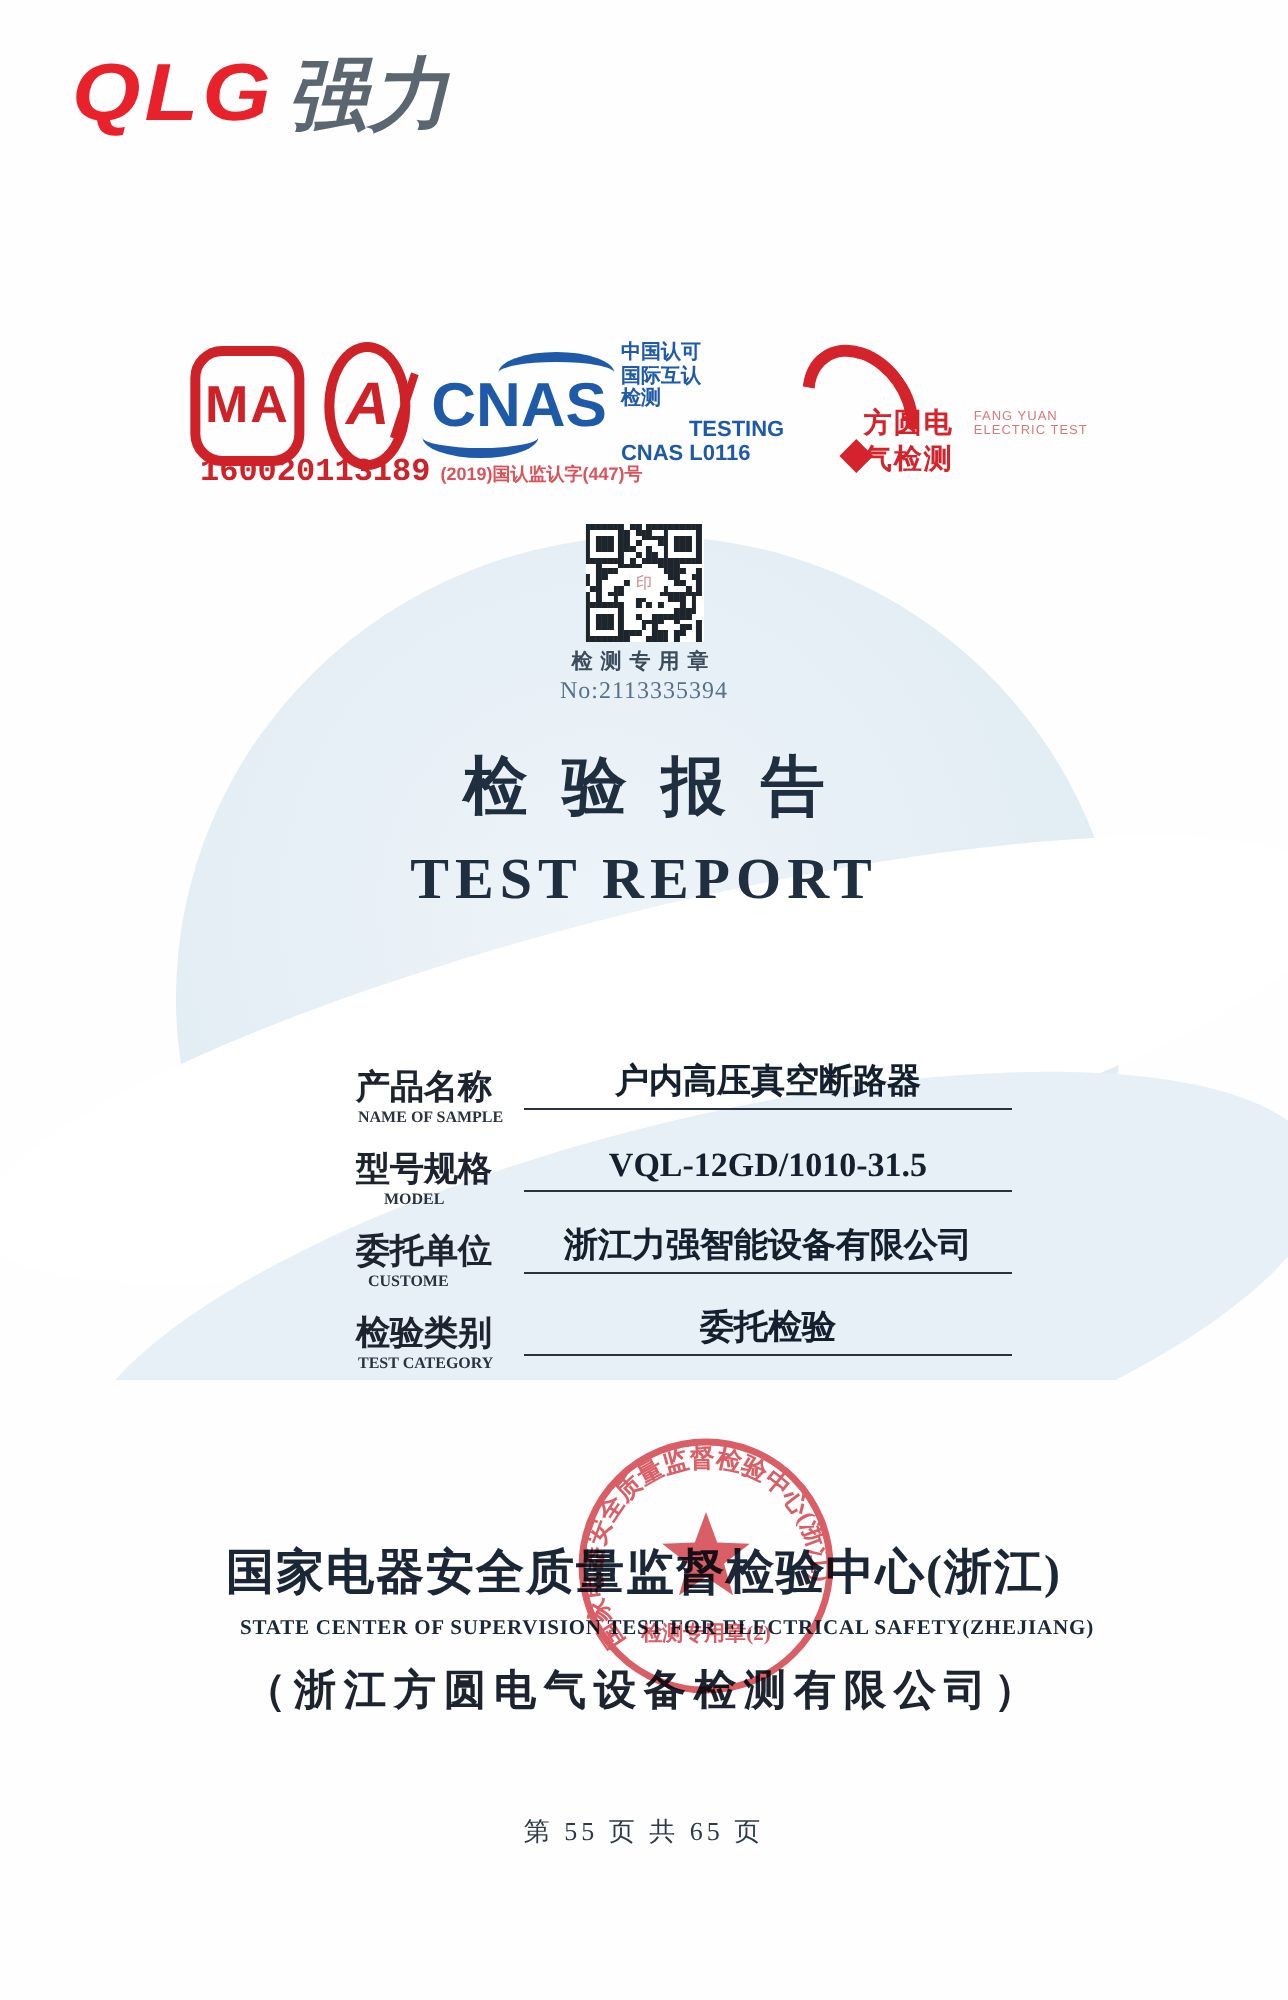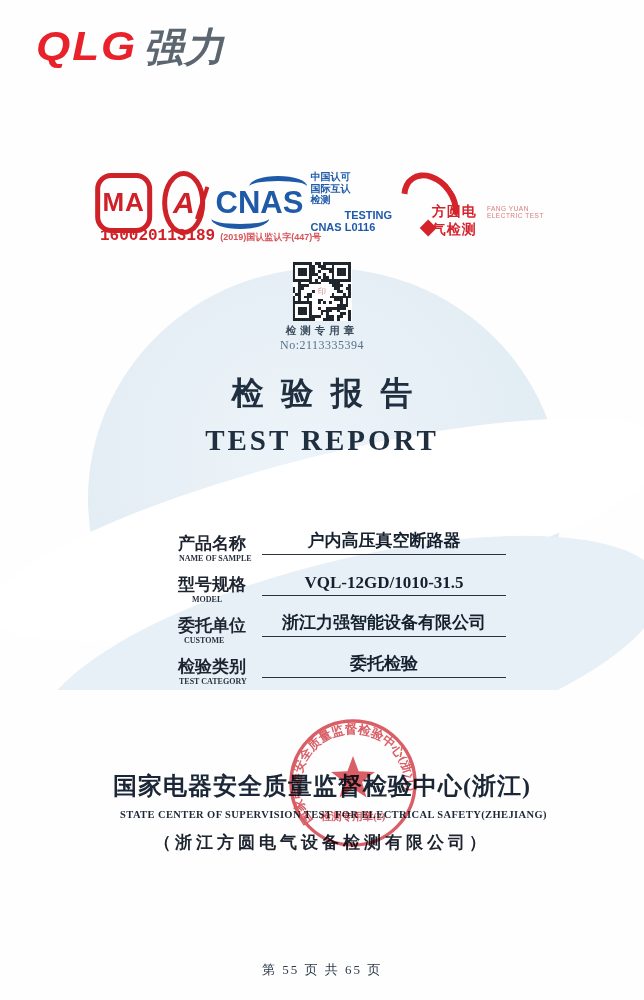--- a/index.html
+++ b/index.html
@@ -73,26 +73,26 @@
   .frow{display:flex;align-items:flex-end;margin-bottom:17px;height:24px;}
   .flabel{width:84px;font-size:17px;color:#1d2430;position:relative;font-weight:600;white-space:nowrap;}
   .flabel .en{position:absolute;left:1px;top:22px;font-size:8px;font-weight:bold;letter-spacing:0;
               color:#2a3240;white-space:nowrap;font-family:"Liberation Serif",serif;}
   .fvalue{flex:1;border-bottom:1.6px solid #2a3240;text-align:center;font-size:17px;font-weight:600;
           color:#15202e;padding-bottom:2px;white-space:nowrap;}
   
   .org{position:absolute;top:770px;width:100%;text-align:center;z-index:2;}
   .org-zh{font-size:24px;font-weight:bold;color:#1b2736;letter-spacing:1px;}
   .org-en{font-size:10.5px;font-weight:bold;color:#1b2736;letter-spacing:.4px;margin-top:7px;margin-left:23px;}
-  .org-sub{font-size:17px;color:#1d2430;letter-spacing:4px;margin-top:11px;font-weight:600;}
+  .org-sub{font-size:21px;color:#1d2430;letter-spacing:4px;margin-top:11px;font-weight:600;}
   
   .stamp{position:absolute;left:286px;top:716px;width:134px;height:134px;z-index:3;
          mix-blend-mode:multiply;opacity:.85;}
   
-  .footer{position:absolute;top:961px;width:100%;text-align:center;z-index:2;
+  .footer{position:absolute;top:907px;width:100%;text-align:center;z-index:2;
           font-size:13px;color:#2c3a4a;letter-spacing:2px;}
 </style>
 </head>
 <body>
 
 <div class="page">
 
   <div class="wm wm-globe"></div>
   <div class="wm wm-swoosh"></div>
   <div class="wm wm-swoosh2"></div>

